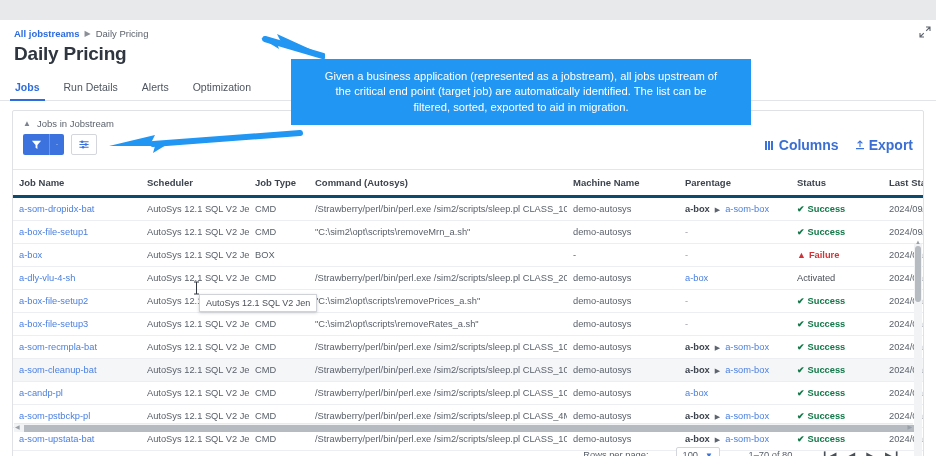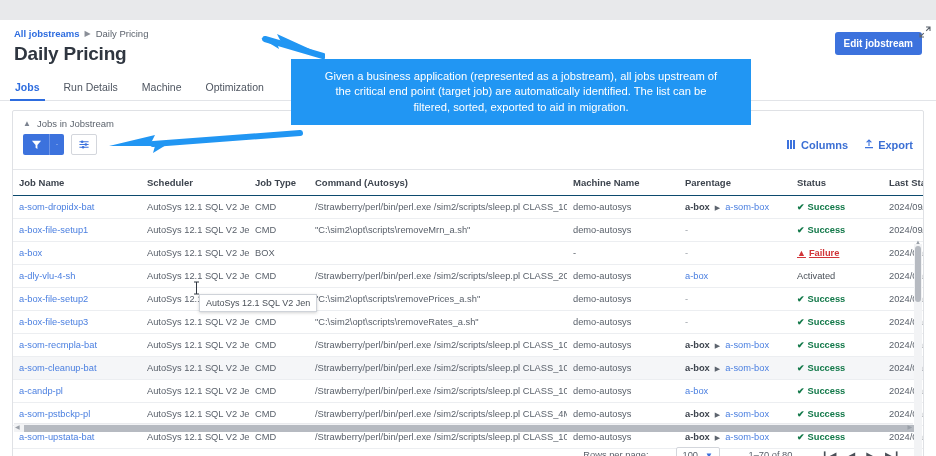--- a/index.html
+++ b/index.html
@@ -146,21 +146,21 @@
     width: 26px; height: 21px;
     border-radius: 2px;
     display: flex; align-items: center; justify-content: center;
     cursor: pointer;
   }
   .toolbar-right {
     margin-left: auto;
     display: flex;
     align-items: center;
     gap: 16px;
-    font-size: 11px;
+    font-size: 14px;
     color: #3b6fd4;
   }
   .tool-link { display: flex; align-items: center; gap: 4px; cursor: pointer; font-weight: bold; }
 
   
   .table-wrap {
     position: absolute;
     top: 58px; left: 0; right: 0;
     height: 352px;
     overflow: hidden;
@@ -171,40 +171,40 @@
     table-layout: fixed;
     font-size: 9.3px;
   }
   thead th {
     text-align: left;
     font-size: 9.5px;
     font-weight: bold;
     color: #3d444e;
     padding: 7px 6px 7px 6px;
     border-top: 1px solid #e4e6ea;
-    border-bottom: 1px solid #0c4a6e;
+    border-bottom: 3px solid #0c4a6e;
     background: #fff;
     white-space: nowrap;
   }
   tbody td {
     padding: 6px 6px;
     border-bottom: 1px solid #eceef1;
     color: #5a616b;
     white-space: nowrap;
     overflow: hidden;
     vertical-align: middle;
   }
   tbody tr.alt td { background: #f5f6f8; }
   td.job a { color: #4a7fe0; text-decoration: none; cursor: pointer; }
   td.parent .plink { color: #4a7fe0; cursor: pointer; }
   td.parent .pplain { color: #3d444e; font-weight: bold; }
   td.parent .arrow { color: #5d646e; font-size: 7px; margin: 0 5px; }
   td.parent .dash { color: #9aa0a8; }
   .status-success { color: #13794a; font-weight: bold; white-space: nowrap; }
-  .status-failure { color: #d13438; font-weight: bold; white-space: nowrap; text-decoration: underline; }
+  .status-failure { color: #d13438; font-weight: bold; white-space: nowrap; }
   .status-plain { color: #4a5058; }
   .chk { font-size: 9px; margin-right: 3px; }
   .warn { font-size: 9px; margin-right: 3px; }
 
   col.c-job { width: 128px; }
   col.c-sched { width: 108px; }
   col.c-type { width: 60px; }
   col.c-cmd { width: 258px; }
   col.c-mach { width: 112px; }
   col.c-par { width: 112px; }
@@ -317,32 +317,31 @@
 
 <div class="app">
 
   <div class="header">
     <div class="breadcrumb">
       <span class="crumb-link">All jobstreams</span>
       <span class="crumb-sep">▶</span>
       <span class="crumb-current">Daily Pricing</span>
     </div>
     <div class="page-title">Daily Pricing</div>
-    <button class="edit-btn">Edit jobstream</button>
     <span class="expand-icon">
       <svg width="12" height="12" viewBox="0 0 12 12">
         <path d="M7 1h4v4M11 1L7.2 4.8M5 11H1V7M1 11l3.8-3.8" stroke="#5d646e" stroke-width="1.1" fill="none"></path>
       </svg>
     </span>
   </div>
 
   <div class="tabs">
     <div class="tab active">Jobs</div>
     <div class="tab">Run Details</div>
-    <div class="tab">Machine</div>
+    <div class="tab">Alerts</div>
     <div class="tab">Optimization</div>
   </div>
 
   <div class="panel">
 
     <div class="panel-head">
       <span class="caret-up">▲</span>
       <span>Jobs in Jobstream</span>
     </div>
 

